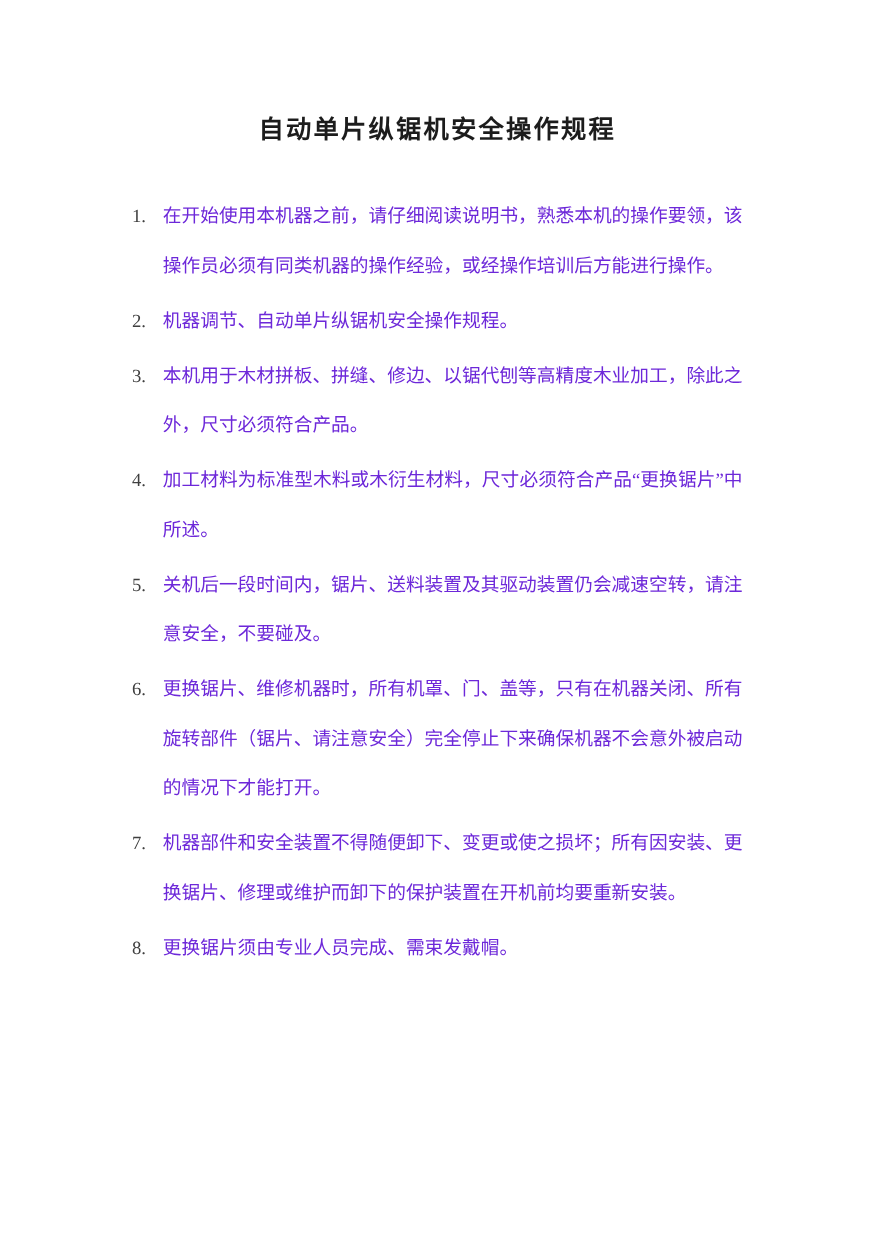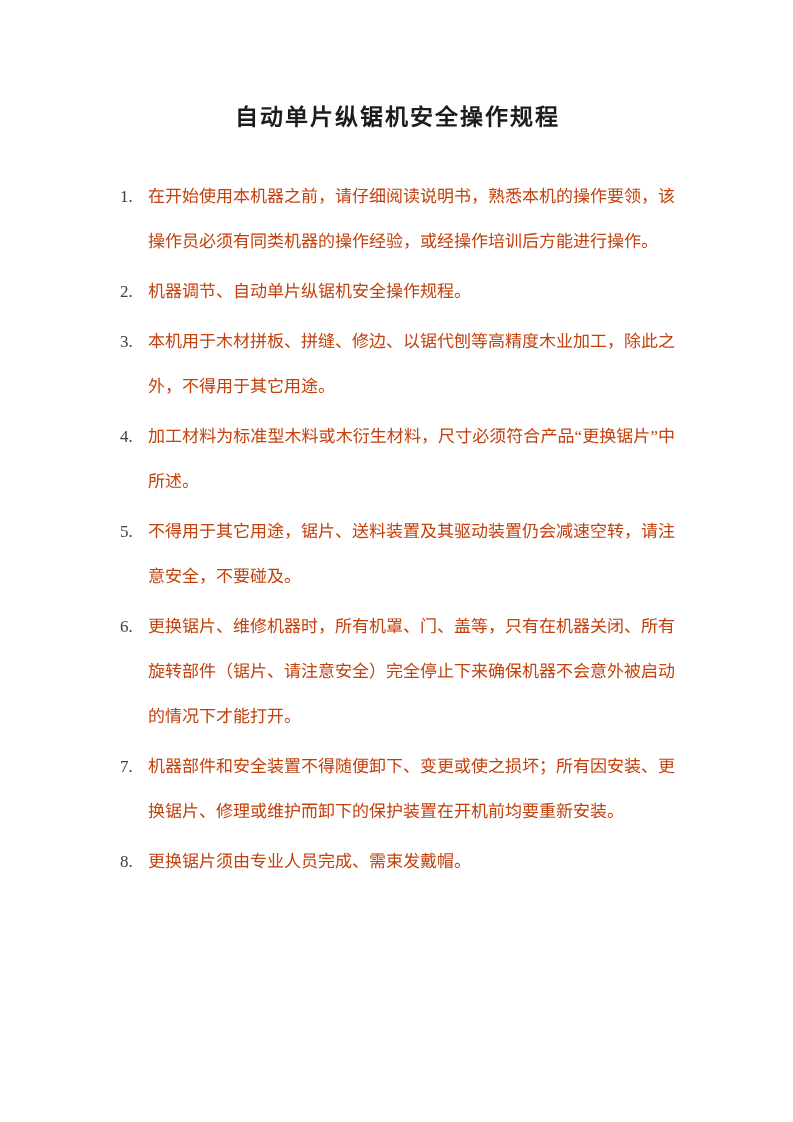--- a/index.html
+++ b/index.html
@@ -44,49 +44,49 @@
   }
   .rule-number {
     flex: 0 0 28px;
     width: 28px;
     color: #3f3f3f;
   }
   .rule-text {
     flex: 1 1 auto;
     text-align: justify;
     text-justify: inter-ideograph;
-    color: #c2410c;
+    color: #6d28d9;
   }
 </style>
 </head>
 <body>
 
 <div class="page">
   <h1 class="doc-title">自动单片纵锯机安全操作规程</h1>
 
   <ol class="rule-list">
     <li class="rule-item">
       <span class="rule-number">1.</span>
       <span class="rule-text">在开始使用本机器之前，请仔细阅读说明书，熟悉本机的操作要领，该操作员必须有同类机器的操作经验，或经操作培训后方能进行操作。</span>
     </li>
     <li class="rule-item">
       <span class="rule-number">2.</span>
       <span class="rule-text">机器调节、自动单片纵锯机安全操作规程。</span>
     </li>
     <li class="rule-item">
       <span class="rule-number">3.</span>
-      <span class="rule-text">本机用于木材拼板、拼缝、修边、以锯代刨等高精度木业加工，除此之外，不得用于其它用途。</span>
+      <span class="rule-text">本机用于木材拼板、拼缝、修边、以锯代刨等高精度木业加工，除此之外，尺寸必须符合产品。</span>
     </li>
     <li class="rule-item">
       <span class="rule-number">4.</span>
       <span class="rule-text">加工材料为标准型木料或木衍生材料，尺寸必须符合产品“更换锯片”中所述。</span>
     </li>
     <li class="rule-item">
       <span class="rule-number">5.</span>
-      <span class="rule-text">不得用于其它用途，锯片、送料装置及其驱动装置仍会减速空转，请注意安全，不要碰及。</span>
+      <span class="rule-text">关机后一段时间内，锯片、送料装置及其驱动装置仍会减速空转，请注意安全，不要碰及。</span>
     </li>
     <li class="rule-item">
       <span class="rule-number">6.</span>
       <span class="rule-text">更换锯片、维修机器时，所有机罩、门、盖等，只有在机器关闭、所有旋转部件（锯片、请注意安全）完全停止下来确保机器不会意外被启动的情况下才能打开。</span>
     </li>
     <li class="rule-item">
       <span class="rule-number">7.</span>
       <span class="rule-text">机器部件和安全装置不得随便卸下、变更或使之损坏；所有因安装、更换锯片、修理或维护而卸下的保护装置在开机前均要重新安装。</span>
     </li>
     <li class="rule-item">

